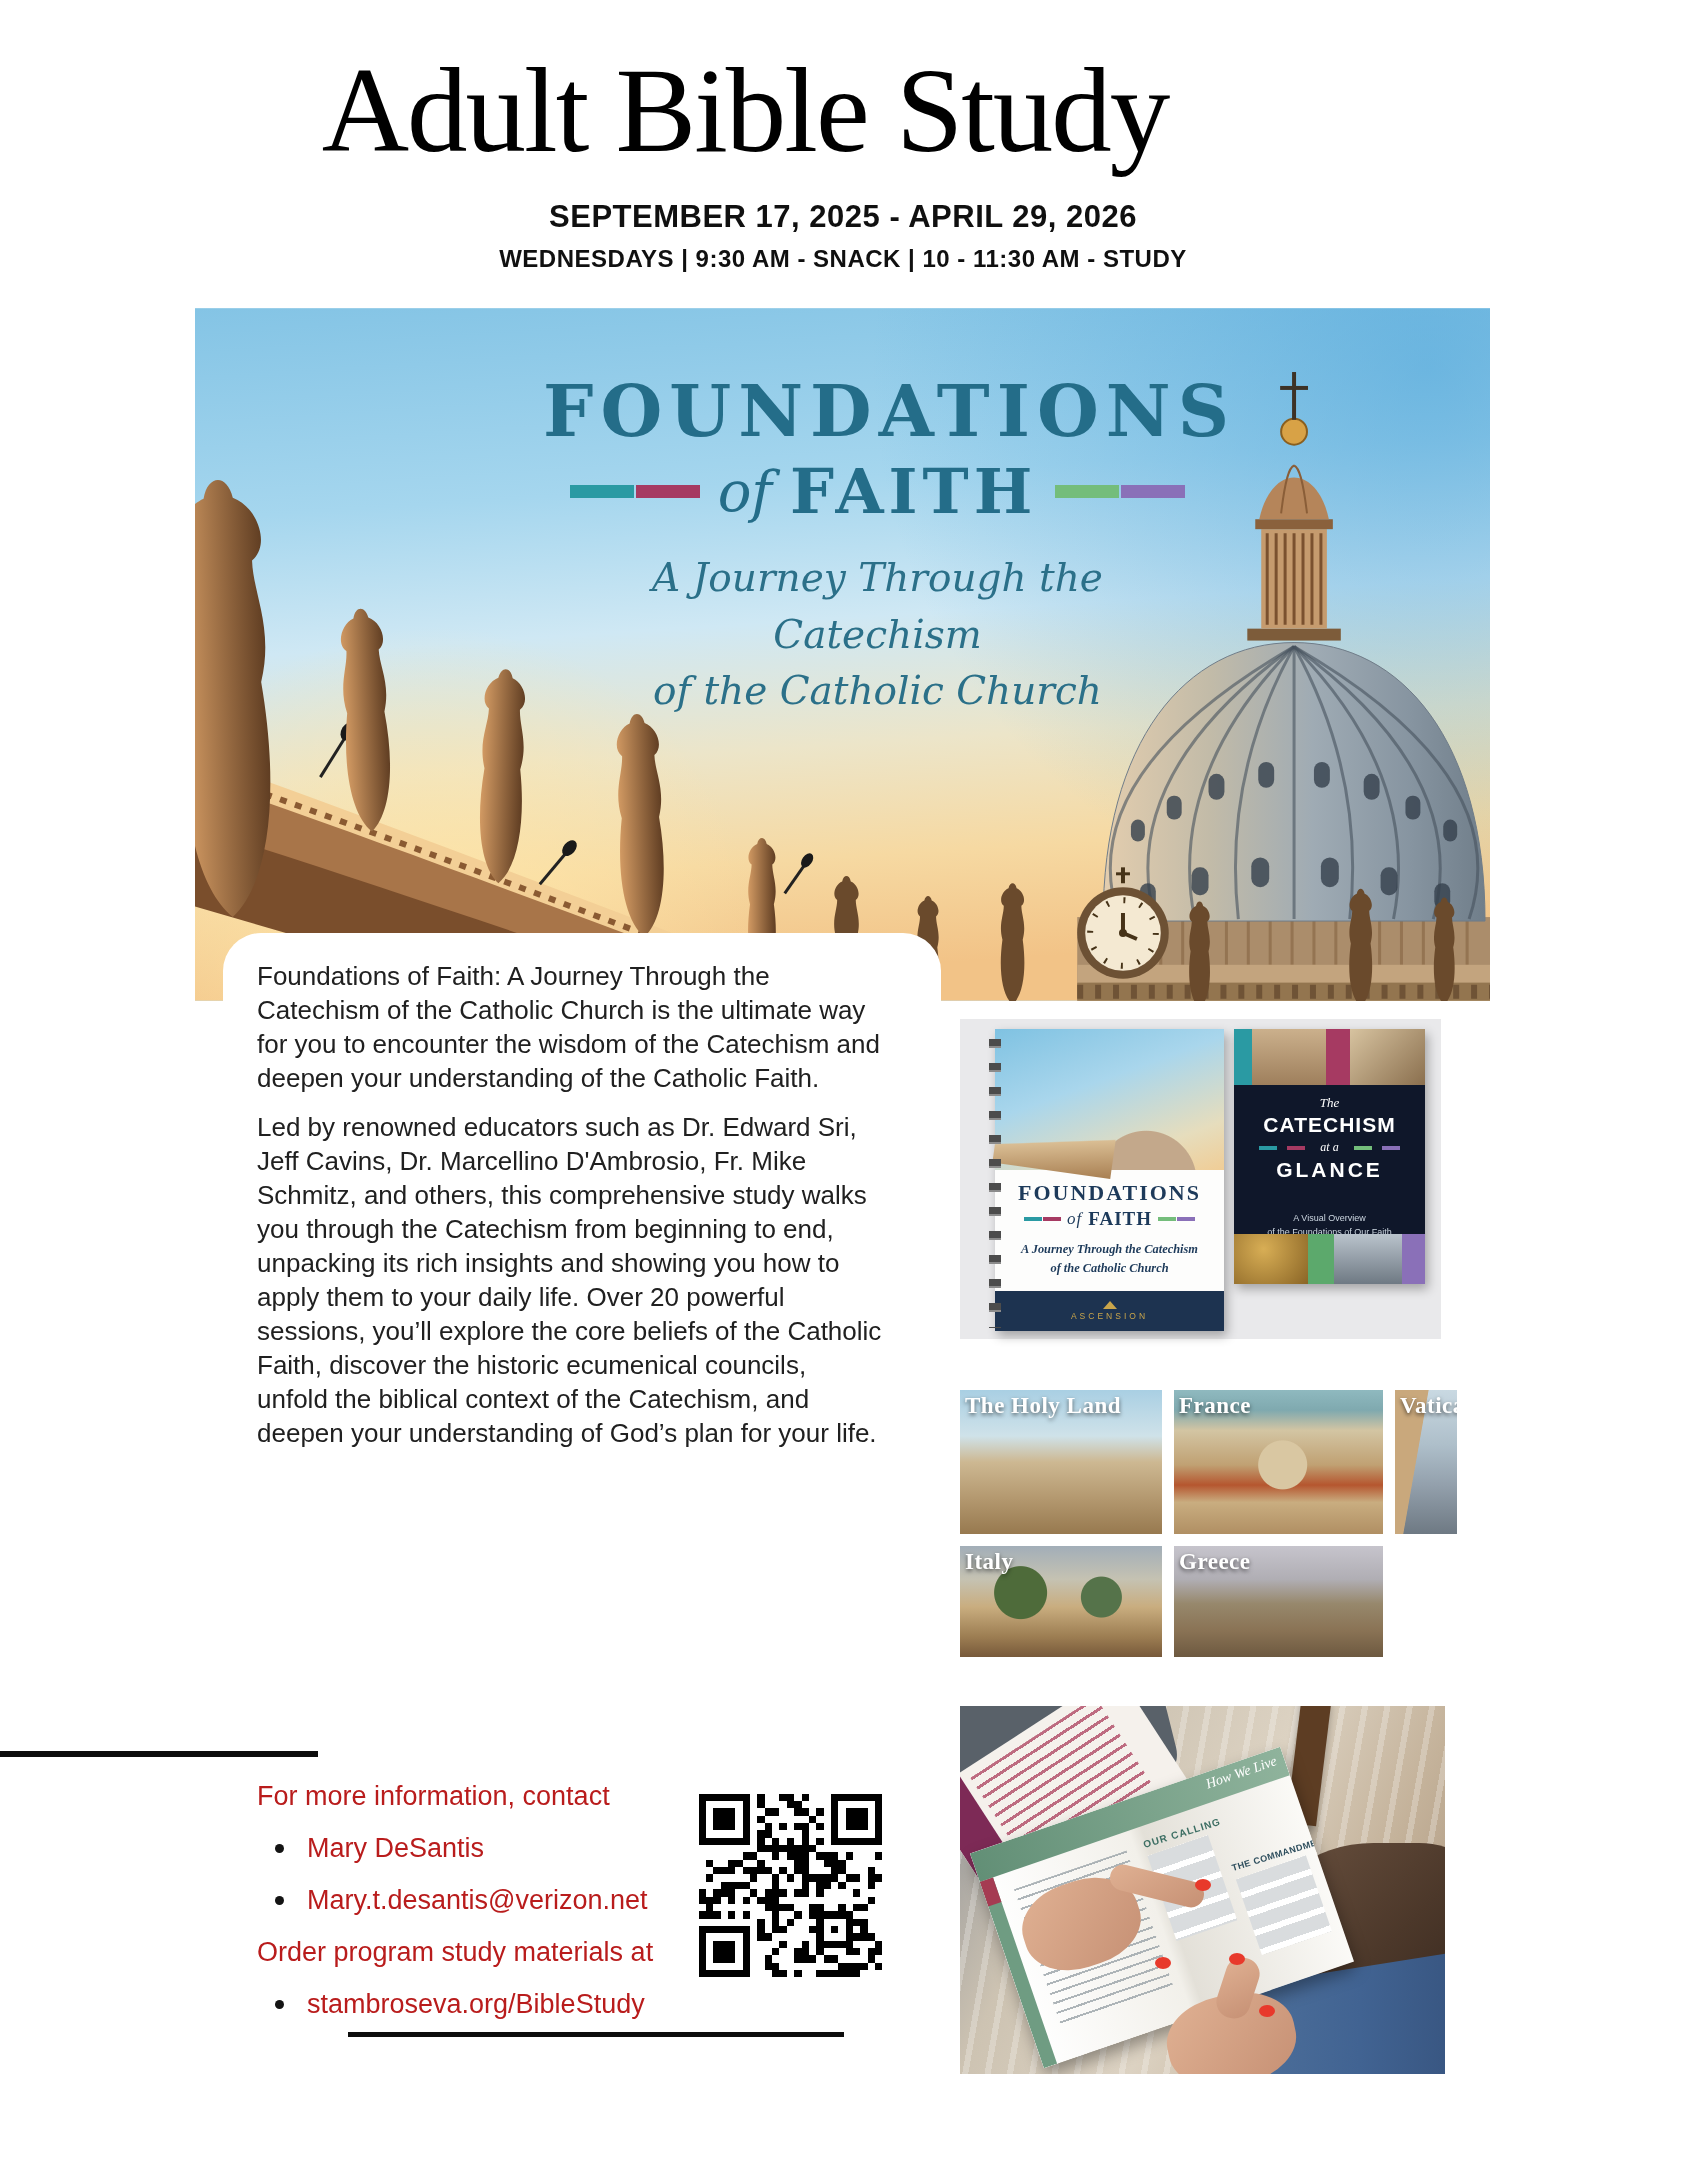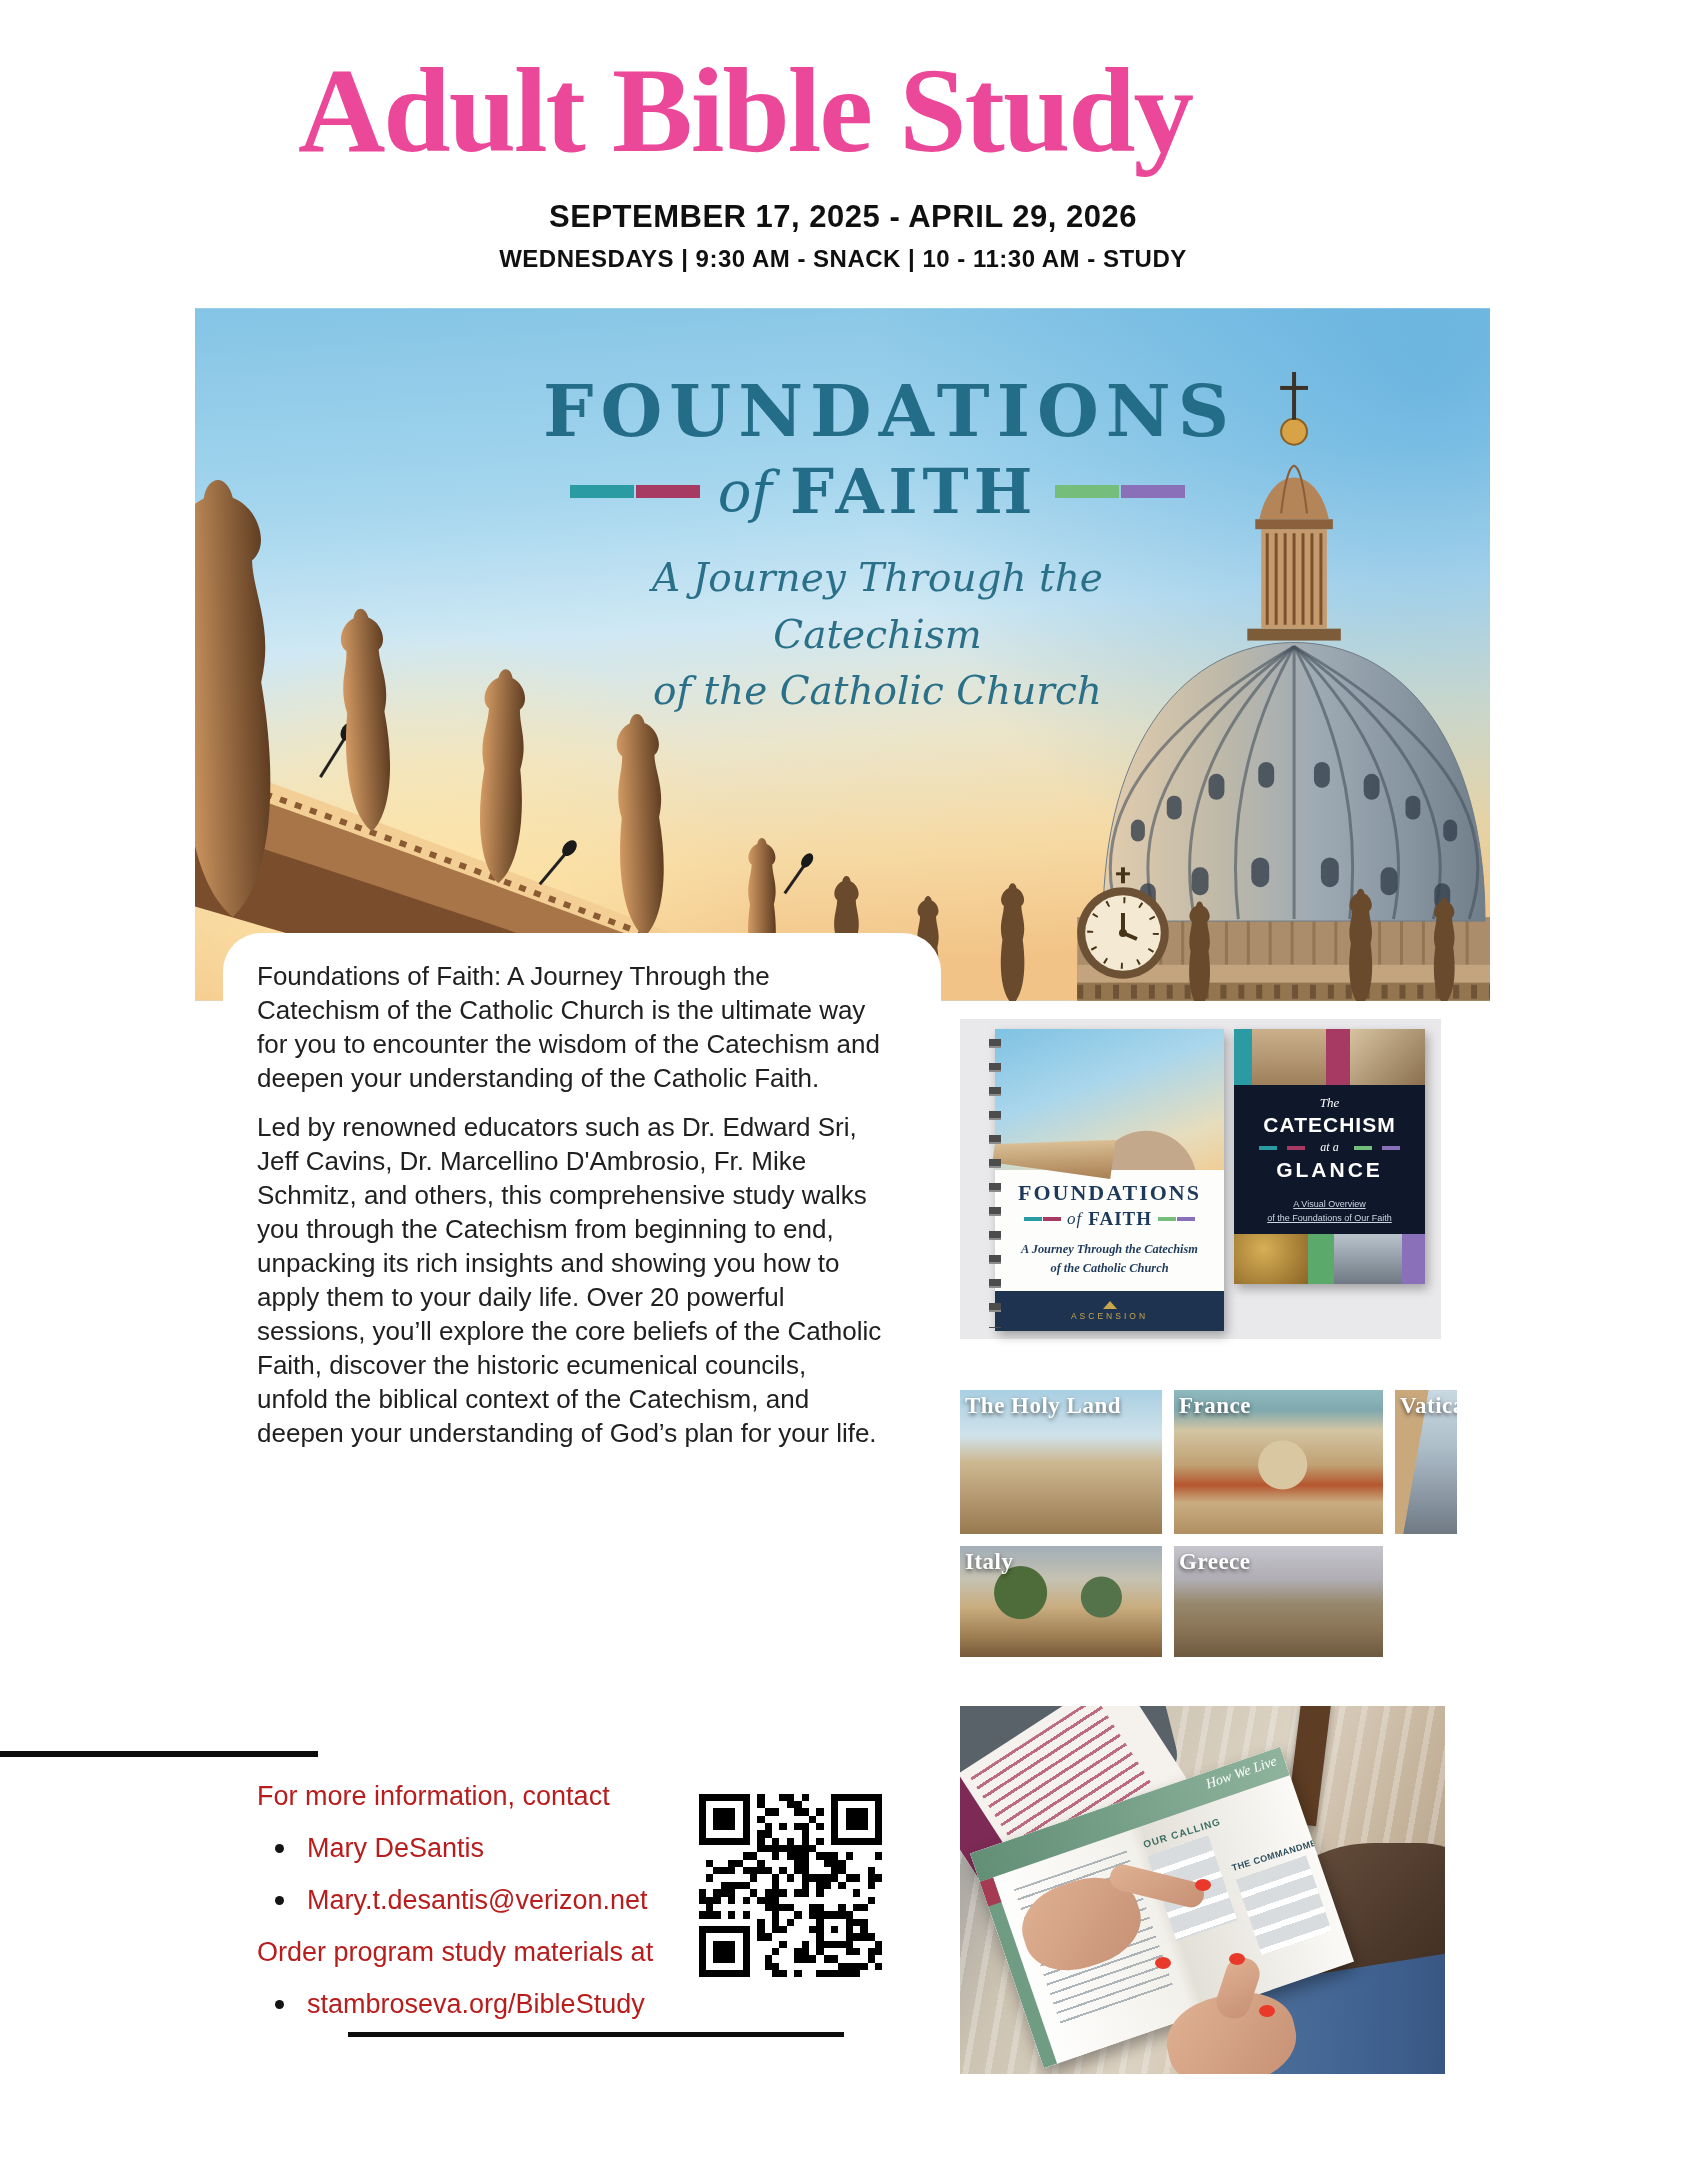--- a/index.html
+++ b/index.html
@@ -2,22 +2,22 @@
 <html><head>
 <meta charset="utf-8">
 <style>
   html,body{margin:0;padding:0;background:#fff;}
   .page{position:relative;width:1686px;height:2183px;background:#ffffff;overflow:hidden;
         font-family:"Liberation Sans",sans-serif;color:#1c1c1c;}
   .abs{position:absolute;}
 
   
   .title{left:0;top:44px;width:1490px;text-align:center;
-         font-family:"Liberation Serif",serif;font-size:121px;font-weight:700;
-         letter-spacing:-2px;color:#ec4899;line-height:1.1;}
+         font-family:"Liberation Serif",serif;font-size:121px;font-weight:400;
+         letter-spacing:-2px;color:#000000;line-height:1.1;}
   .dateline{left:0;top:199px;width:1686px;text-align:center;
             font-size:31px;font-weight:bold;letter-spacing:0.5px;color:#101010;}
   .schedline{left:0;top:245px;width:1686px;text-align:center;
              font-size:24px;font-weight:bold;letter-spacing:0.5px;color:#101010;}
 
   
   .hero{left:195px;top:308px;width:1295px;height:693px;overflow:hidden;background:#bfe0ef;}
   .hero svg{position:absolute;left:0;top:0;}
   .hero-text{left:348px;top:68px;width:669px;text-align:center;font-family:"DejaVu Serif",serif;}
   .hero-title{font-size:71px;font-weight:bold;letter-spacing:7px;color:#246d89;line-height:1.0;}
@@ -64,21 +64,21 @@
         border-bottom:8px solid #c9a54b;}
   .glance{left:274px;top:10px;width:191px;height:255px;background:#0f172a;}
   .gl-top{position:absolute;left:0;top:0;width:100%;height:56px;display:flex;}
   .gl-bot{position:absolute;left:0;bottom:0;width:100%;height:50px;display:flex;}
   .gl-mid{position:absolute;left:0;top:66px;width:100%;text-align:center;color:#fff;}
   .gl-the{font-family:"Liberation Serif",serif;font-style:italic;font-size:13px;}
   .gl-t1{font-size:21px;font-weight:bold;letter-spacing:1px;margin-top:2px;}
   .gl-ata{display:flex;justify-content:center;align-items:center;gap:15px;margin-top:3px;
           font-family:"Liberation Serif",serif;font-style:italic;font-size:12px;}
   .gl-t2{font-size:21px;font-weight:bold;letter-spacing:3px;margin-top:3px;}
-  .gl-sub{margin-top:16px;font-size:9px;color:#ccd6e0;line-height:1.5;text-decoration:underline;}
+  .gl-sub{margin-top:30px;font-size:9px;color:#ccd6e0;line-height:1.5;}
   .gl-brandbox{margin-top:12px;display:flex;flex-direction:column;align-items:center;}
 
   
   .locgrid{left:960px;top:1390px;width:481px;height:260px;display:grid;
            grid-template-columns:202px 209px 62px;grid-template-rows:144px 111px;gap:12px;}
   .loc{position:relative;overflow:hidden;}
   .loc-label{position:absolute;left:5px;top:3px;font-family:"Liberation Serif",serif;
      font-weight:bold;font-size:23px;color:#fff;letter-spacing:0.5px;white-space:nowrap;
      text-shadow:0 2px 4px rgba(0,0,0,.6);}
   .loc-holyland{background:linear-gradient(180deg,#a9cfe3 0%,#cfe2e9 32%,#cdb892 50%,#b59a71 74%,#97794f 100%);}

